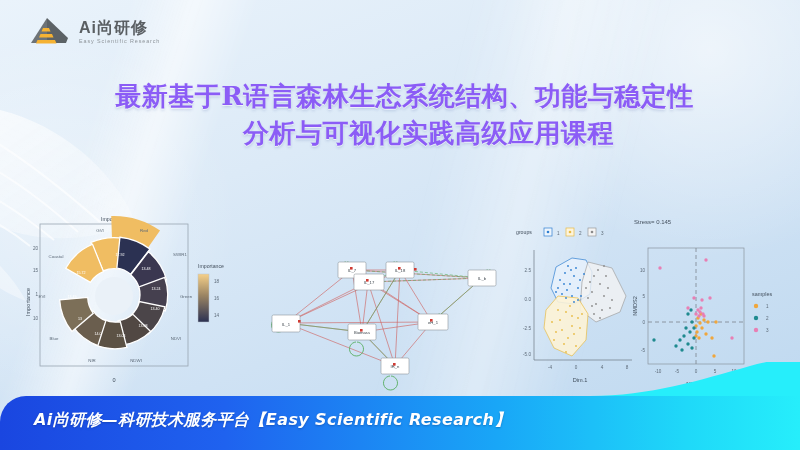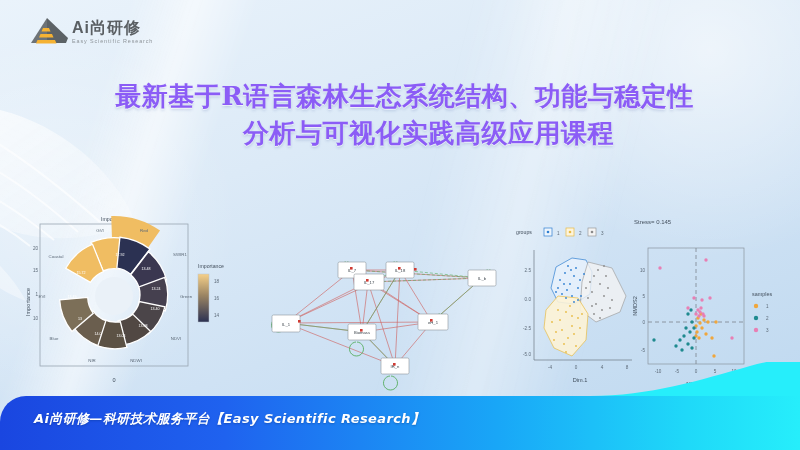--- a/index.html
+++ b/index.html
@@ -21,21 +21,21 @@
     background:linear-gradient(90deg,rgba(255,255,255,0) 0%,rgba(255,255,255,.38) 50%,rgba(255,255,255,0) 100%);
     transform:rotate(14deg);filter:blur(6px);
   }
   .leaf{position:absolute;left:-70px;top:96px;width:250px;height:210px;opacity:.9;}
   .glow-tr{position:absolute;right:-120px;top:-160px;width:420px;height:420px;border-radius:50%;
     background:radial-gradient(circle,rgba(255,255,255,.55) 0%,rgba(255,255,255,0) 70%);}
   .glow-bl{position:absolute;left:-140px;bottom:40px;width:380px;height:380px;border-radius:50%;
     background:radial-gradient(circle,rgba(255,255,255,.35) 0%,rgba(255,255,255,0) 70%);}
 
   
-  .logo{position:absolute;left:26px;top:16px;display:flex;align-items:center;}
+  .logo{position:absolute;left:26px;top:16px;display:flex;align-items:center;gap:7px;}
   .logo-mark{width:46px;height:32px;flex:0 0 auto;}
   .logo-text{display:flex;flex-direction:column;line-height:1;}
   .logo-cn{font-size:16px;font-weight:700;color:#5a5f63;letter-spacing:1px;}
   .logo-en{font-size:5.4px;color:#8d9398;letter-spacing:.9px;margin-top:3px;}
 
   
   .title{
     position:absolute;left:0;right:0;top:78px;text-align:center;
     font-family:"DejaVu Serif","Liberation Serif",serif;
     font-weight:700;font-size:26px;line-height:1.42;
@@ -55,21 +55,21 @@
   .panel svg{display:block;}
 
   
   .footer{
     position:absolute;left:0;bottom:0;width:800px;height:54px;
     background:linear-gradient(90deg,#1a46e0 0%,#1f62ef 28%,#19a6f7 62%,#1fd9f9 86%,#26eefb 100%);
     border-top-left-radius:26px;
   }
   .footer-text{
     position:absolute;left:34px;top:14px;color:#ffffff;
-    font-size:13px;font-style:italic;font-weight:700;letter-spacing:.4px;
+    font-size:16px;font-style:italic;font-weight:700;letter-spacing:.4px;
     font-family:"DejaVu Sans","Liberation Sans",sans-serif;
     text-shadow:0 1px 2px rgba(0,40,110,.35);
   }
   .wave{position:absolute;right:0;bottom:54px;width:210px;height:34px;}
   .tick{font-size:4.6px;fill:#5d6a78;font-family:"Liberation Sans",sans-serif;}
   .axlab{font-size:5.6px;fill:#3f4c5a;font-family:"Liberation Sans",sans-serif;}
   .ttl{font-size:5.2px;fill:#44505e;font-family:"Liberation Sans",sans-serif;}
 </style>
 </head>
 <body>

